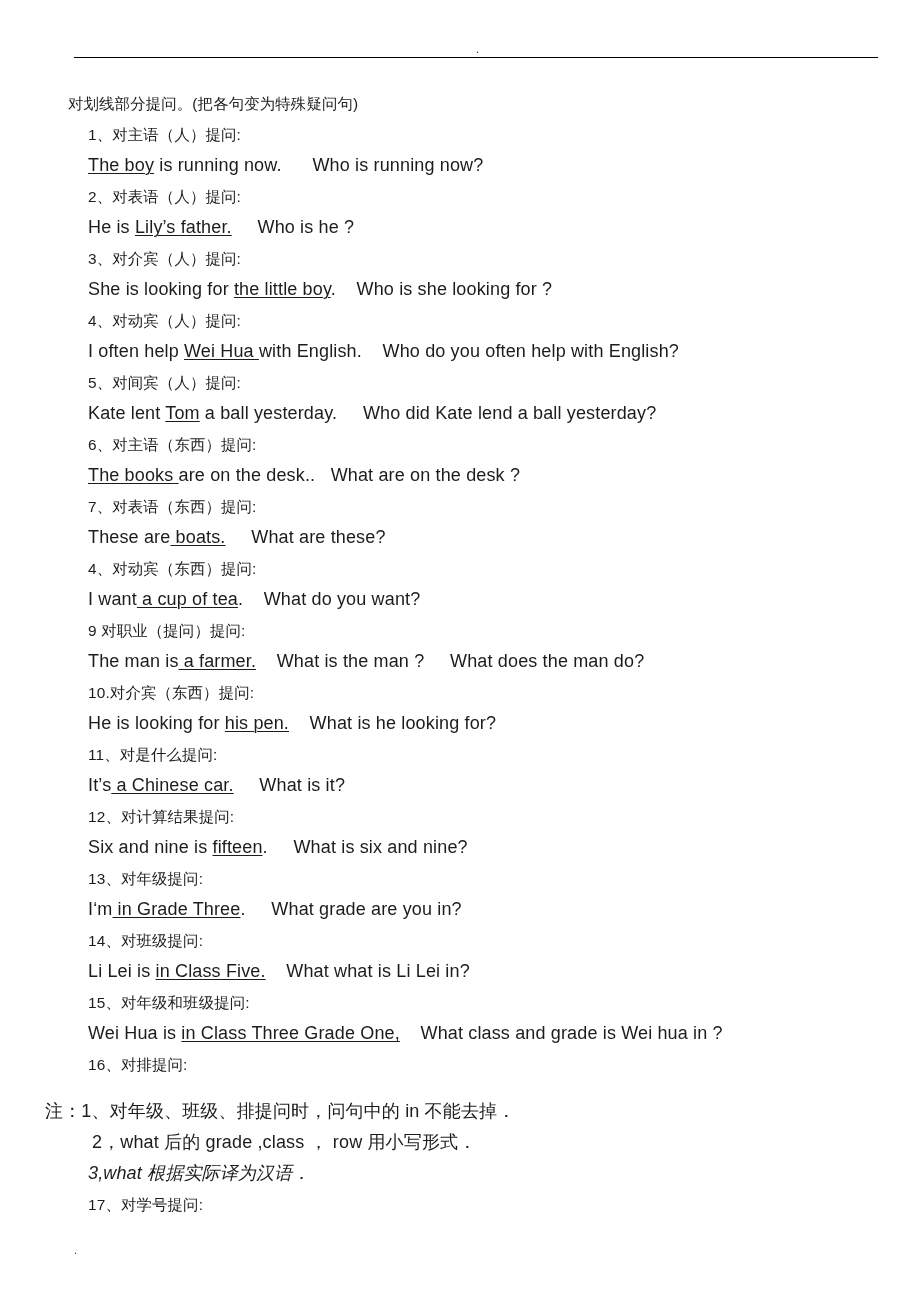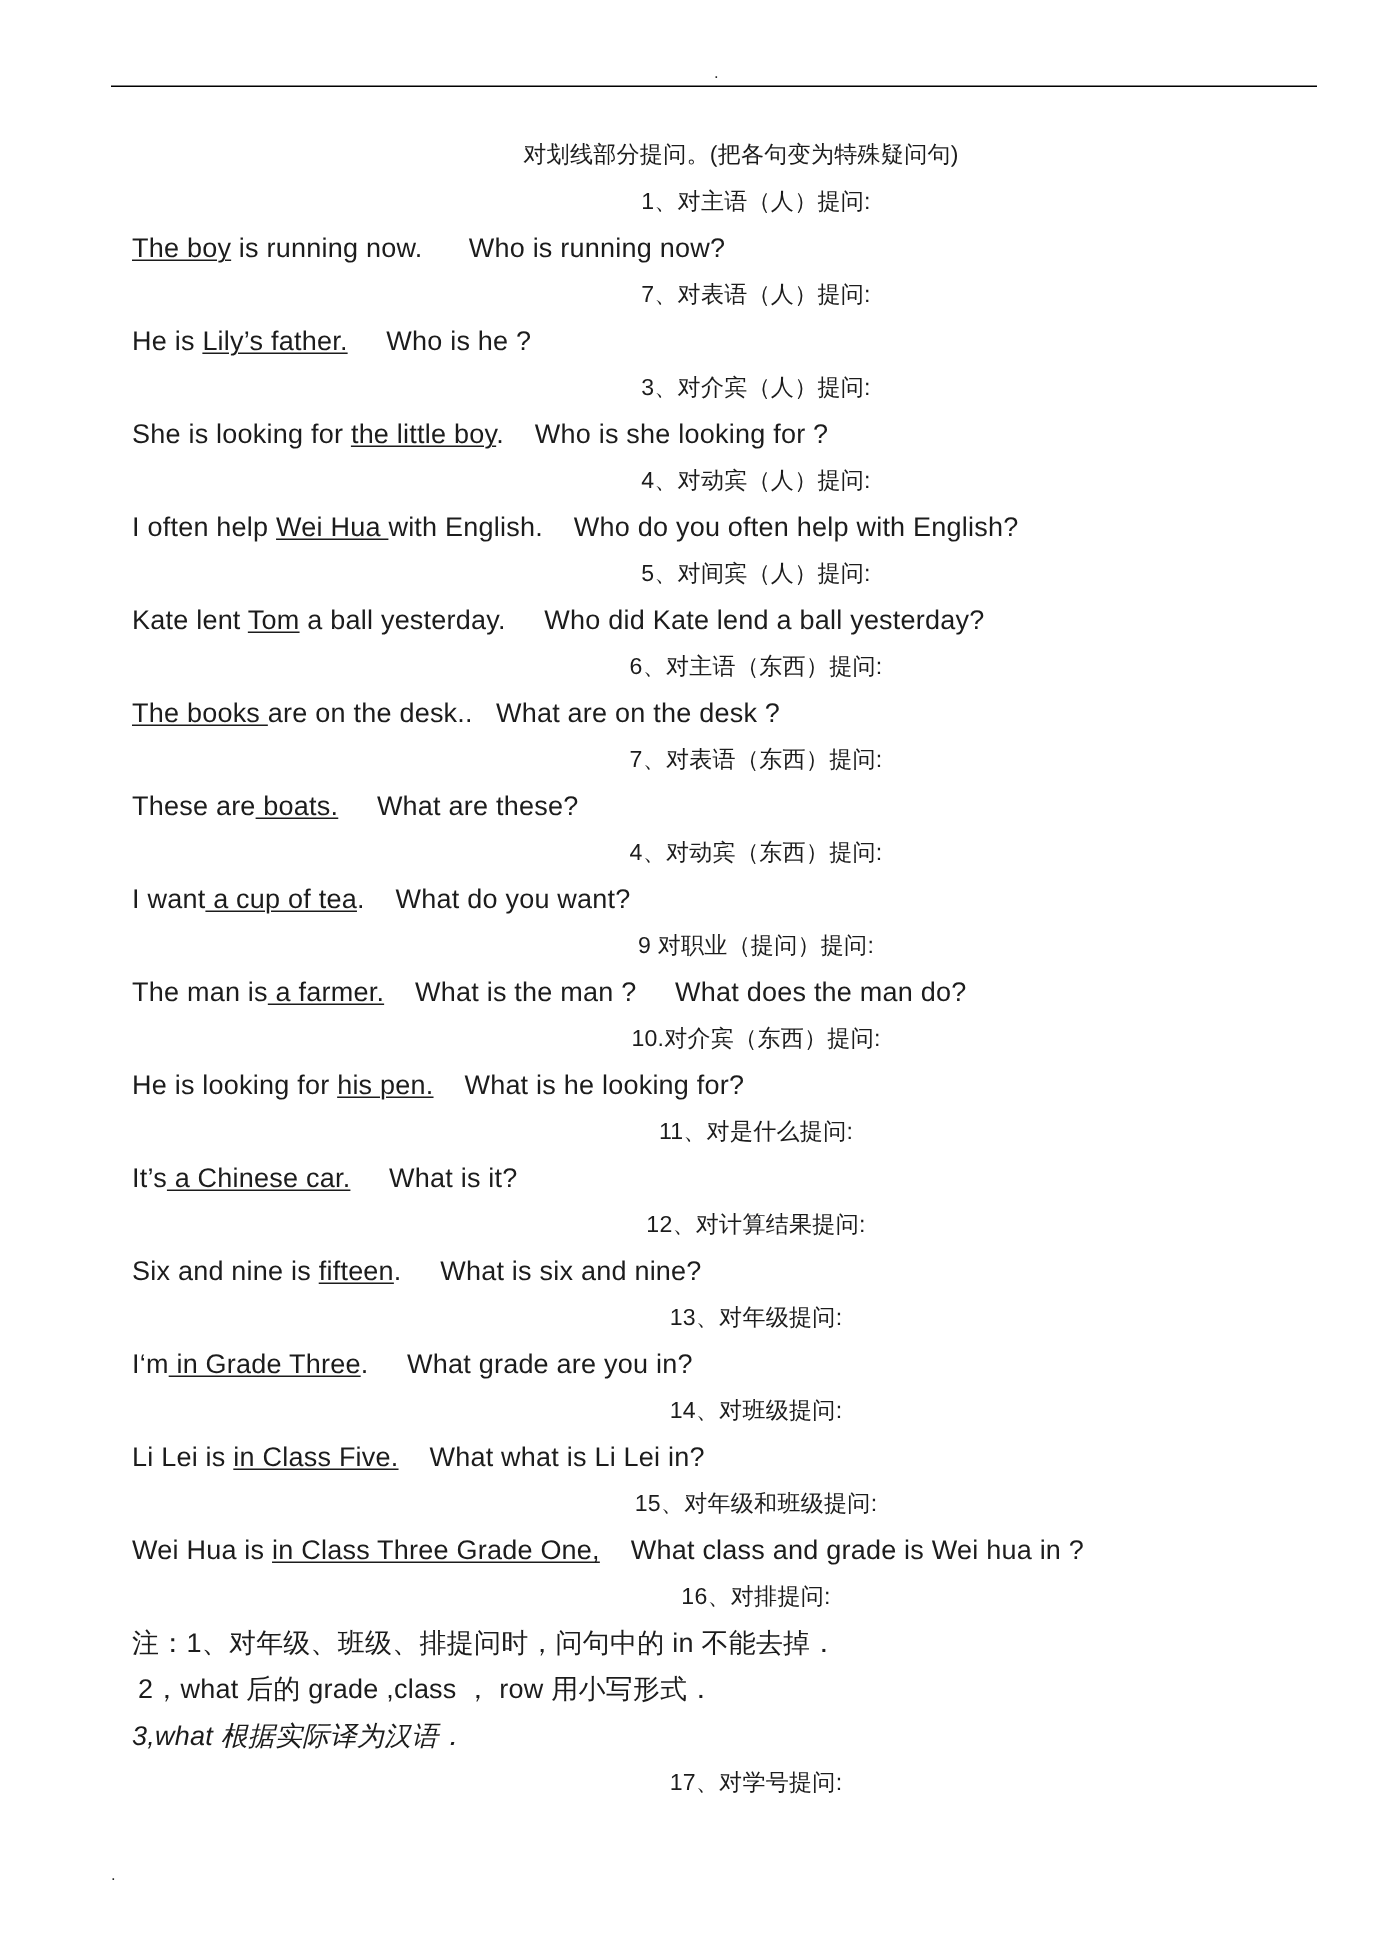--- a/index.html
+++ b/index.html
@@ -65,28 +65,27 @@
     height: 31px;
     white-space: pre;
     color: #1c1c1c;
     letter-spacing: 0.15px;
   }
 
   
   .ind-title { padding-left: 68px; }
   .ind-item  { padding-left: 88px; }
   .ind-sent  { padding-left: 88px; }
-  .ind-note  { padding-left: 88px; }
+  .ind-note  { padding-left: 45px; margin-top: 16px; }
   .ind-note2 { padding-left: 92px; }
   .ind-note3 { padding-left: 88px; font-style: italic; }
 
   
   .cn {
     font-size: 15.4px;
-    text-align: center;
   }
 
   u.ul {
     text-decoration: underline;
     text-underline-offset: 2px;
     text-decoration-thickness: 1px;
   }
 </style>
 </head>
 <body>
@@ -94,21 +93,21 @@
 <div class="page">
 
   <div class="header-dot">.</div>
 
   <div class="header-rule"></div>
 
   <div class="body-block" id="body-block">
       <div class="line ind-title cn">对划线部分提问。(把各句变为特殊疑问句)</div>
       <div class="line ind-item cn">1、对主语（人）提问:</div>
       <div class="line ind-sent"><u class="ul">The boy</u><span> is running now.      Who is running now?</span></div>
-      <div class="line ind-item cn">7、对表语（人）提问:</div>
+      <div class="line ind-item cn">2、对表语（人）提问:</div>
       <div class="line ind-sent"><span>He is </span><u class="ul">Lily’s father.</u><span>     Who is he ?</span></div>
       <div class="line ind-item cn">3、对介宾（人）提问:</div>
       <div class="line ind-sent"><span>She is looking for </span><u class="ul">the little boy</u><span>.    Who is she looking for ?</span></div>
       <div class="line ind-item cn">4、对动宾（人）提问:</div>
       <div class="line ind-sent"><span>I often help </span><u class="ul">Wei Hua </u><span>with English.    Who do you often help with English?</span></div>
       <div class="line ind-item cn">5、对间宾（人）提问:</div>
       <div class="line ind-sent"><span>Kate lent </span><u class="ul">Tom</u><span> a ball yesterday.     Who did Kate lend a ball yesterday?</span></div>
       <div class="line ind-item cn">6、对主语（东西）提问:</div>
       <div class="line ind-sent"><u class="ul">The books </u><span>are on the desk..   What are on the desk ?</span></div>
       <div class="line ind-item cn">7、对表语（东西）提问:</div>

